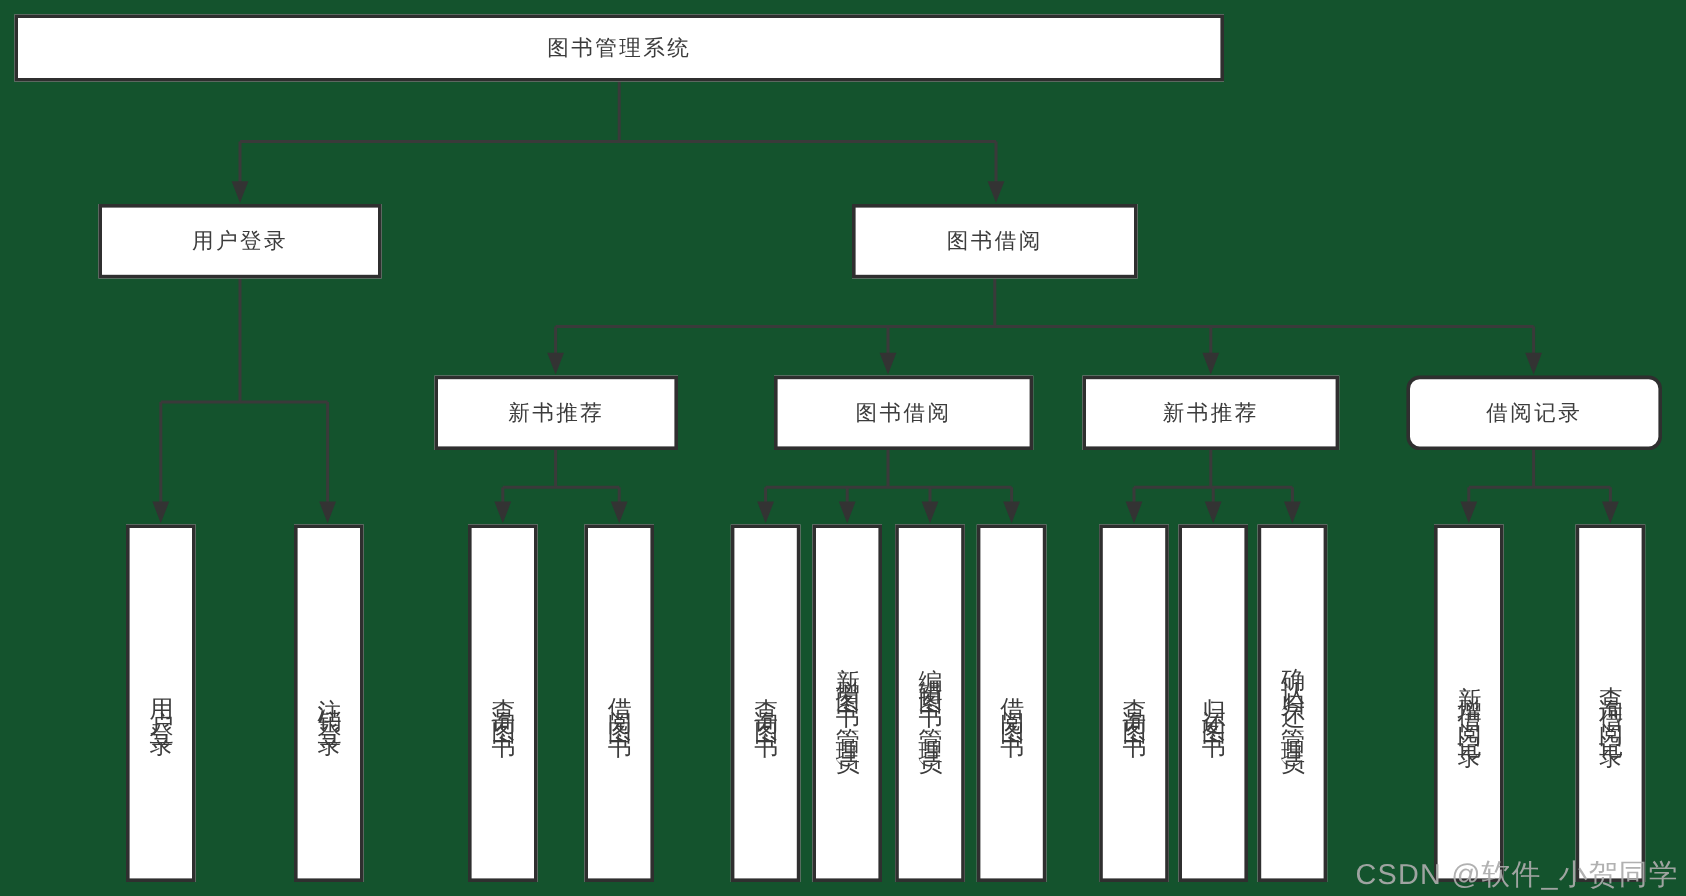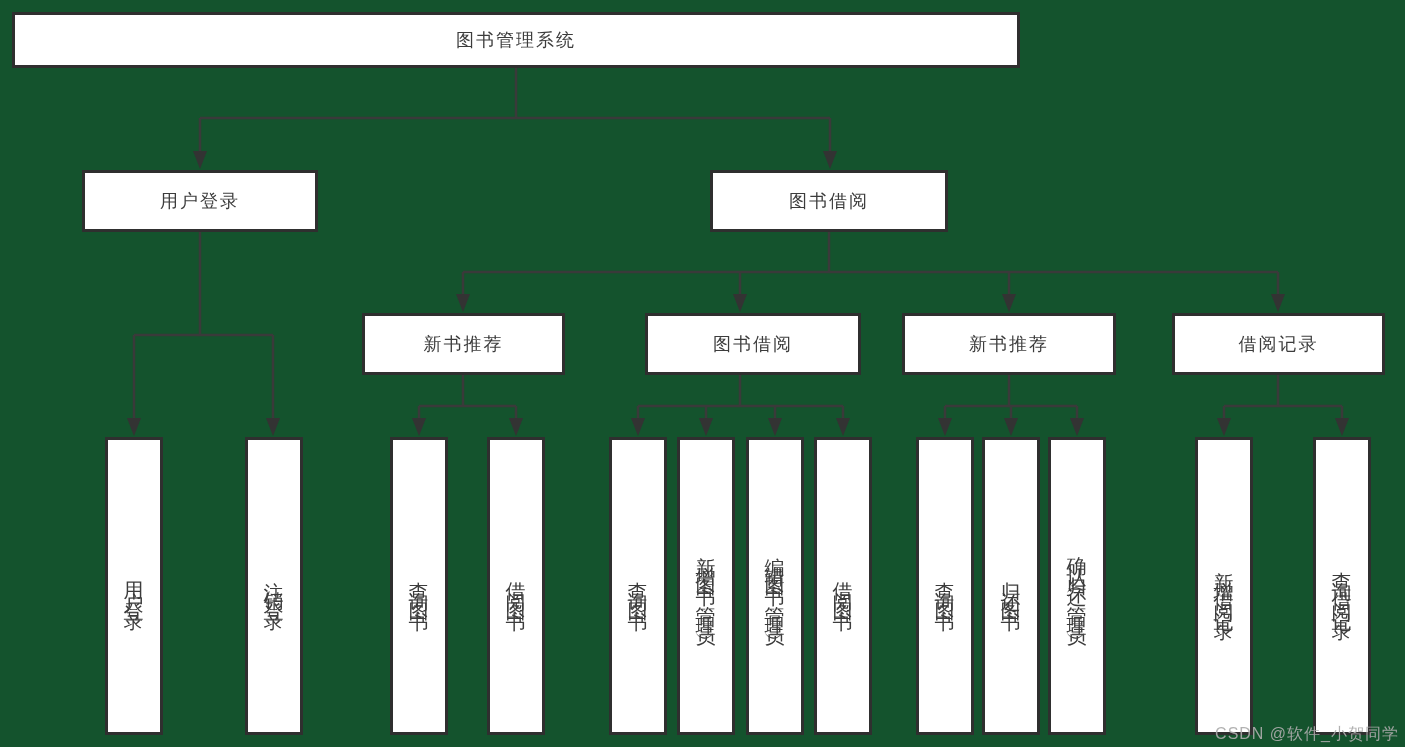--- a/index.html
+++ b/index.html
@@ -52,21 +52,21 @@
     text-orientation: mixed;
     font-size: 20px;
     letter-spacing: 10px;
     line-height: 1;
     white-space: nowrap;
   }
   #watermark {
     position: absolute;
     right: 6px;
     bottom: 2px;
-    font-size: 16px;
+    font-size: 24px;
     color: #ababab;
     opacity: 0.92;
     letter-spacing: 1px;
     z-index: 5;
     white-space: nowrap;
   }
 </style>
 </head>
 <body>
 
@@ -109,21 +109,21 @@
   </svg>
 
   <div class="node h-node" style="left:12px; top:12px; width:1008px; height:56px;">图书管理系统</div>
 
   <div class="node h-node" style="left:82px; top:170px; width:236px; height:62px;">用户登录</div>
   <div class="node h-node" style="left:710px; top:170px; width:238px; height:62px;">图书借阅</div>
 
   <div class="node h-node" style="left:362px; top:313px; width:203px; height:62px;">新书推荐</div>
   <div class="node h-node" style="left:632px; top:313px; width:216px; height:62px;margin-left:13px;">图书借阅</div>
   <div class="node h-node" style="left:902px; top:313px; width:214px; height:62px;">新书推荐</div>
-  <div class="node h-node" style="left:1172px; top:313px; width:213px; height:62px;">借阅记录</div>
+  <div class="node h-node" style="left:1172px; top:313px; width:213px; height:62px;border-radius:11px;">借阅记录</div>
 
   <div class="node leaf" style="left:105px; top:437px; width:58px; height:298px;">
     <span class="vtext">用户登录</span>
   </div>
   <div class="node leaf" style="left:245px; top:437px; width:58px; height:298px;">
     <span class="vtext">注销登录</span>
   </div>
 
   <div class="node leaf" style="left:390px; top:437px; width:58px; height:298px;">
     <span class="vtext">查询图书</span>

